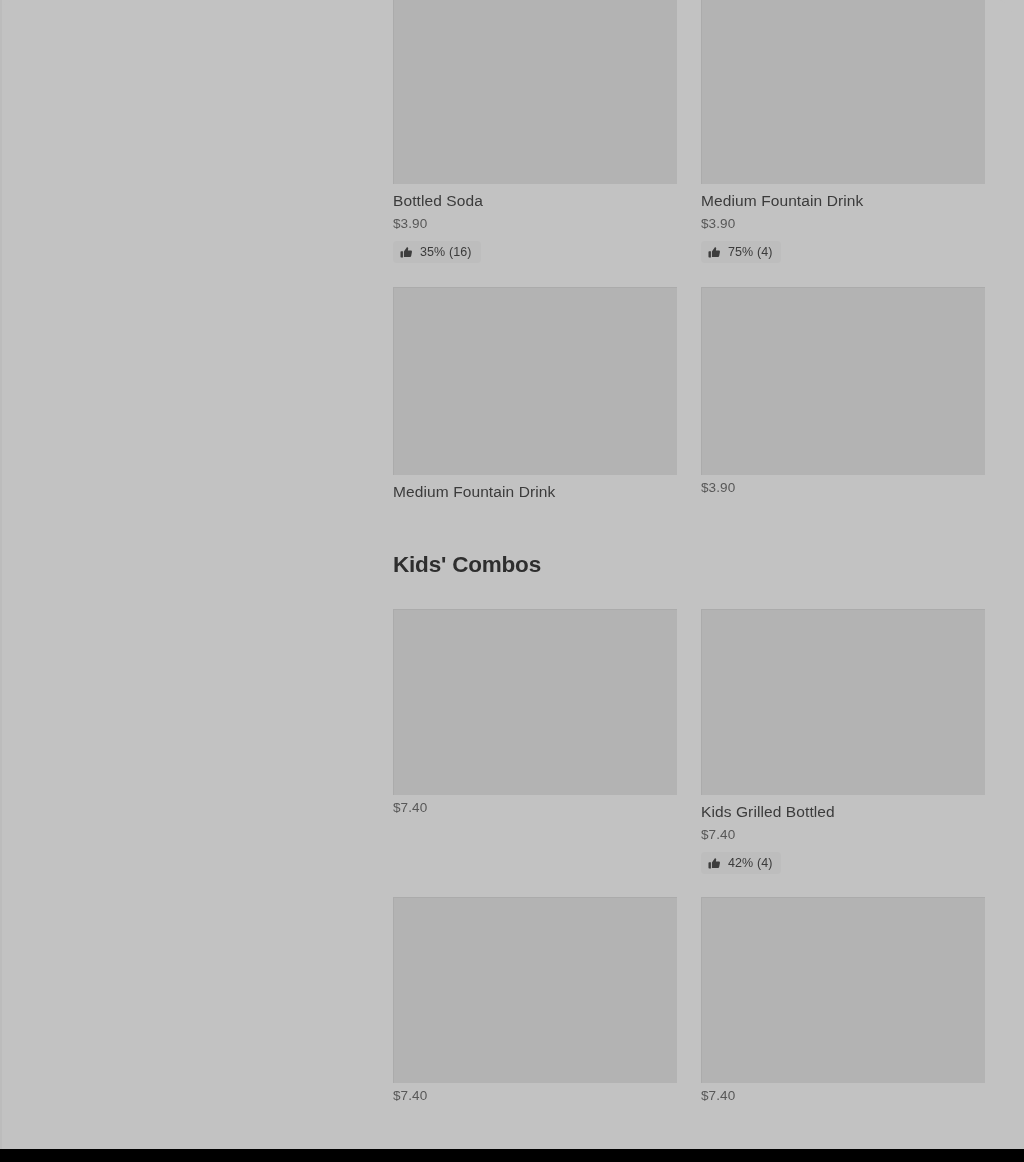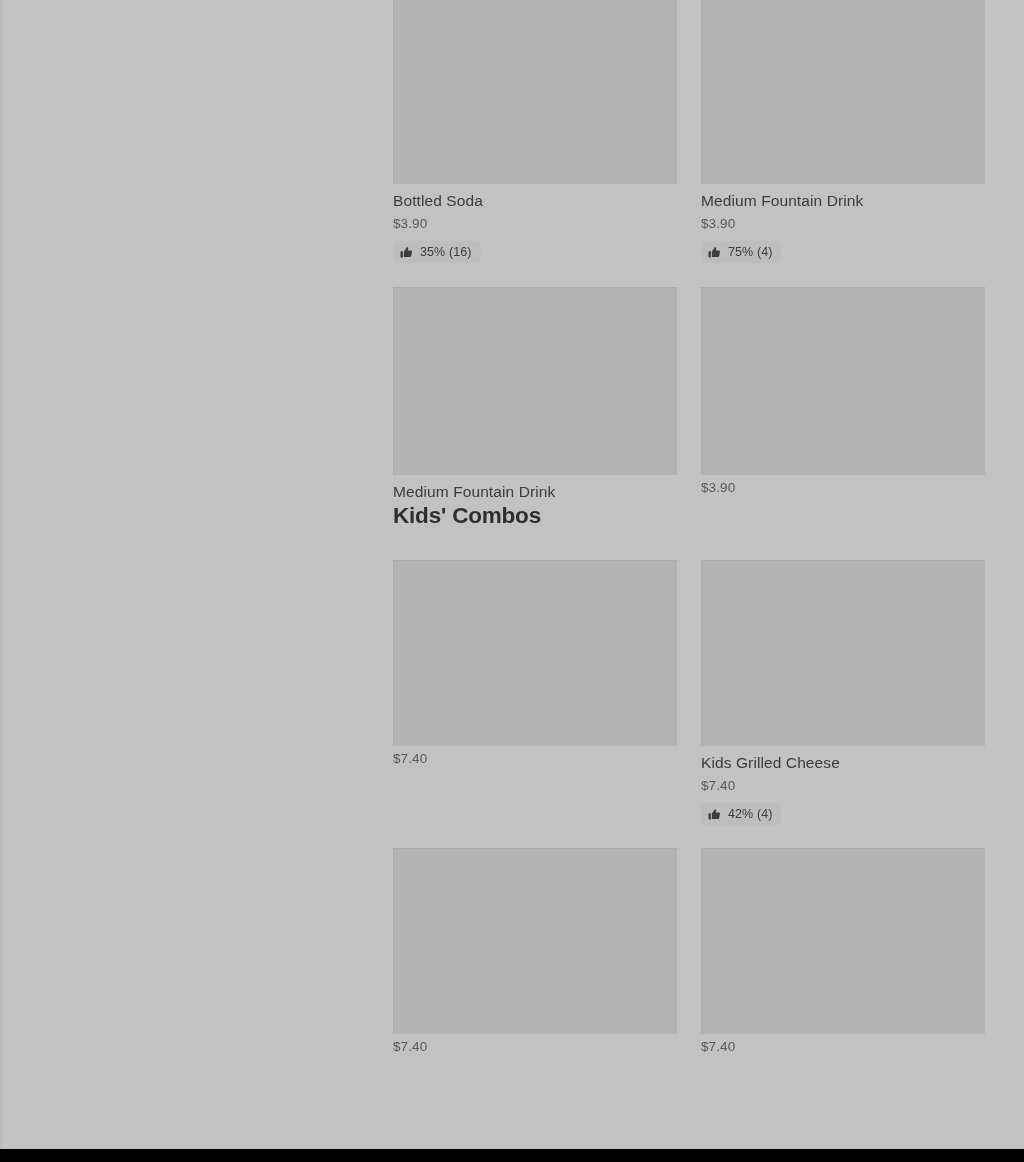--- a/index.html
+++ b/index.html
@@ -99,21 +99,21 @@
   }
   .section-heading {
     font-size: 22.5px;
     line-height: 28px;
     font-weight: 700;
     color: #2e2e2e;
     letter-spacing: -0.2px;
   }
   
   .row-gap-drinks { margin-top: 24px; }
-  .heading-block { }
+  .heading-block { margin-top: 49px; }
   .grid-kids { margin-top: 30px; }
   .row-gap-kids { margin-top: 23px; }
 </style>
 </head>
 <body>
 
 <div class="page">
 
   <div class="left-edge"></div>
 
@@ -169,21 +169,21 @@
 
     <div class="grid grid-kids">
 
       <div class="card">
         <div class="thumb" style="height:186px;"></div>
         <div class="card-price">$7.40</div>
       </div>
 
       <div class="card">
         <div class="thumb" style="height:186px;"></div>
-        <div class="card-title">Kids Grilled Cheese</div>
+        <div class="card-title">Kids Grilled Bottled</div>
         <div class="card-price">$7.40</div>
         <div class="rating">
           <span class="thumbs">
             <svg width="13" height="13" viewBox="0 0 16 16" fill="currentColor">
               <path d="M1.5 6.6h2.1v7.6H1.5a.9.9 0 0 1-.9-.9V7.5a.9.9 0 0 1 .9-.9z"></path>
               <path d="M4.8 6.9 8.1 2c.2-.3.5-.5.9-.4.7.1 1.2.8 1.1 1.5l-.4 2.5h3.6c.9 0 1.6.8 1.4 1.7l-.9 4.8c-.2.9-.9 1.5-1.8 1.5H4.8V6.9z"></path>
             </svg>
           </span>
           <span class="rating-text">42% (4)</span>
         </div>

